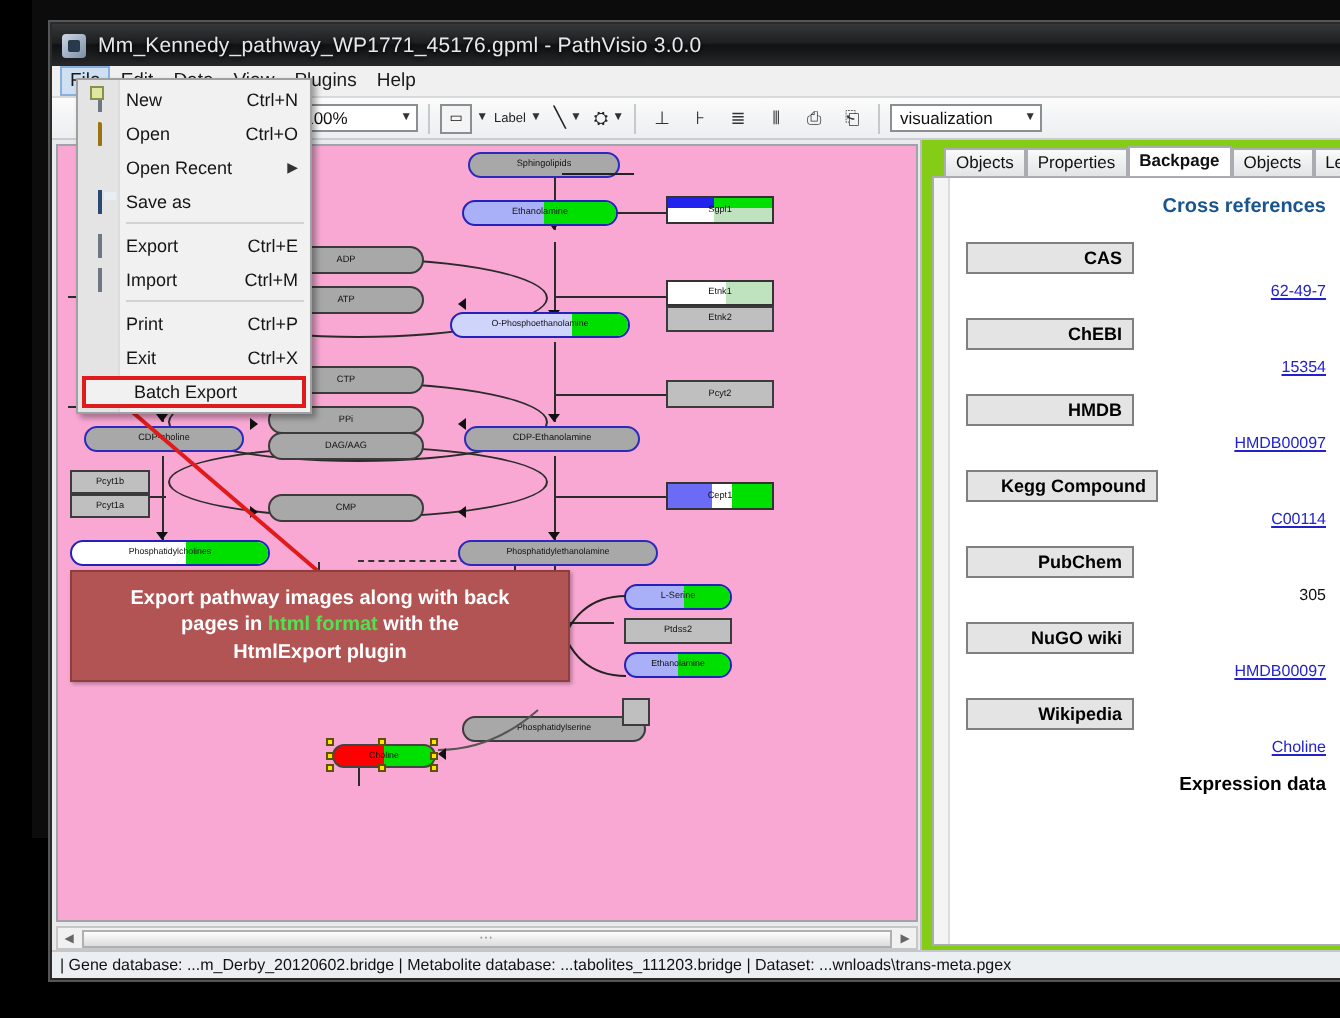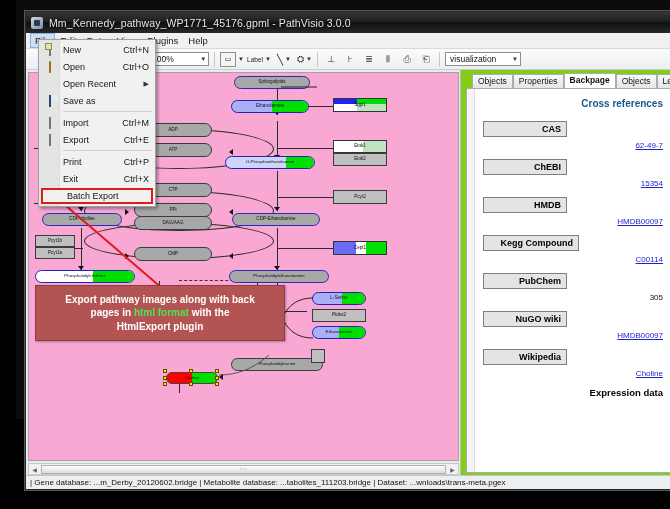--- a/index.html
+++ b/index.html
@@ -585,28 +585,28 @@
     <div class="fm-row">
       <span class="ico"><span class="g-save2"></span></span>
       <span class="lbl">Save as</span>
       <span class="acc"></span>
     </div>
 
     <div class="fm-sep"></div>
 
     <div class="fm-row">
       <span class="ico"><span class="g-imp"></span></span>
+      <span class="lbl">Export</span>
+      <span class="acc">Ctrl+E</span>
+    </div>
+
+    <div class="fm-row">
+      <span class="ico"><span class="g-imp"></span></span>
       <span class="lbl">Import</span>
       <span class="acc">Ctrl+M</span>
-    </div>
-
-    <div class="fm-row">
-      <span class="ico"><span class="g-imp"></span></span>
-      <span class="lbl">Export</span>
-      <span class="acc">Ctrl+E</span>
     </div>
 
     <div class="fm-sep"></div>
 
     <div class="fm-row">
       <span class="ico"></span>
       <span class="lbl">Print</span>
       <span class="acc">Ctrl+P</span>
     </div>
 

